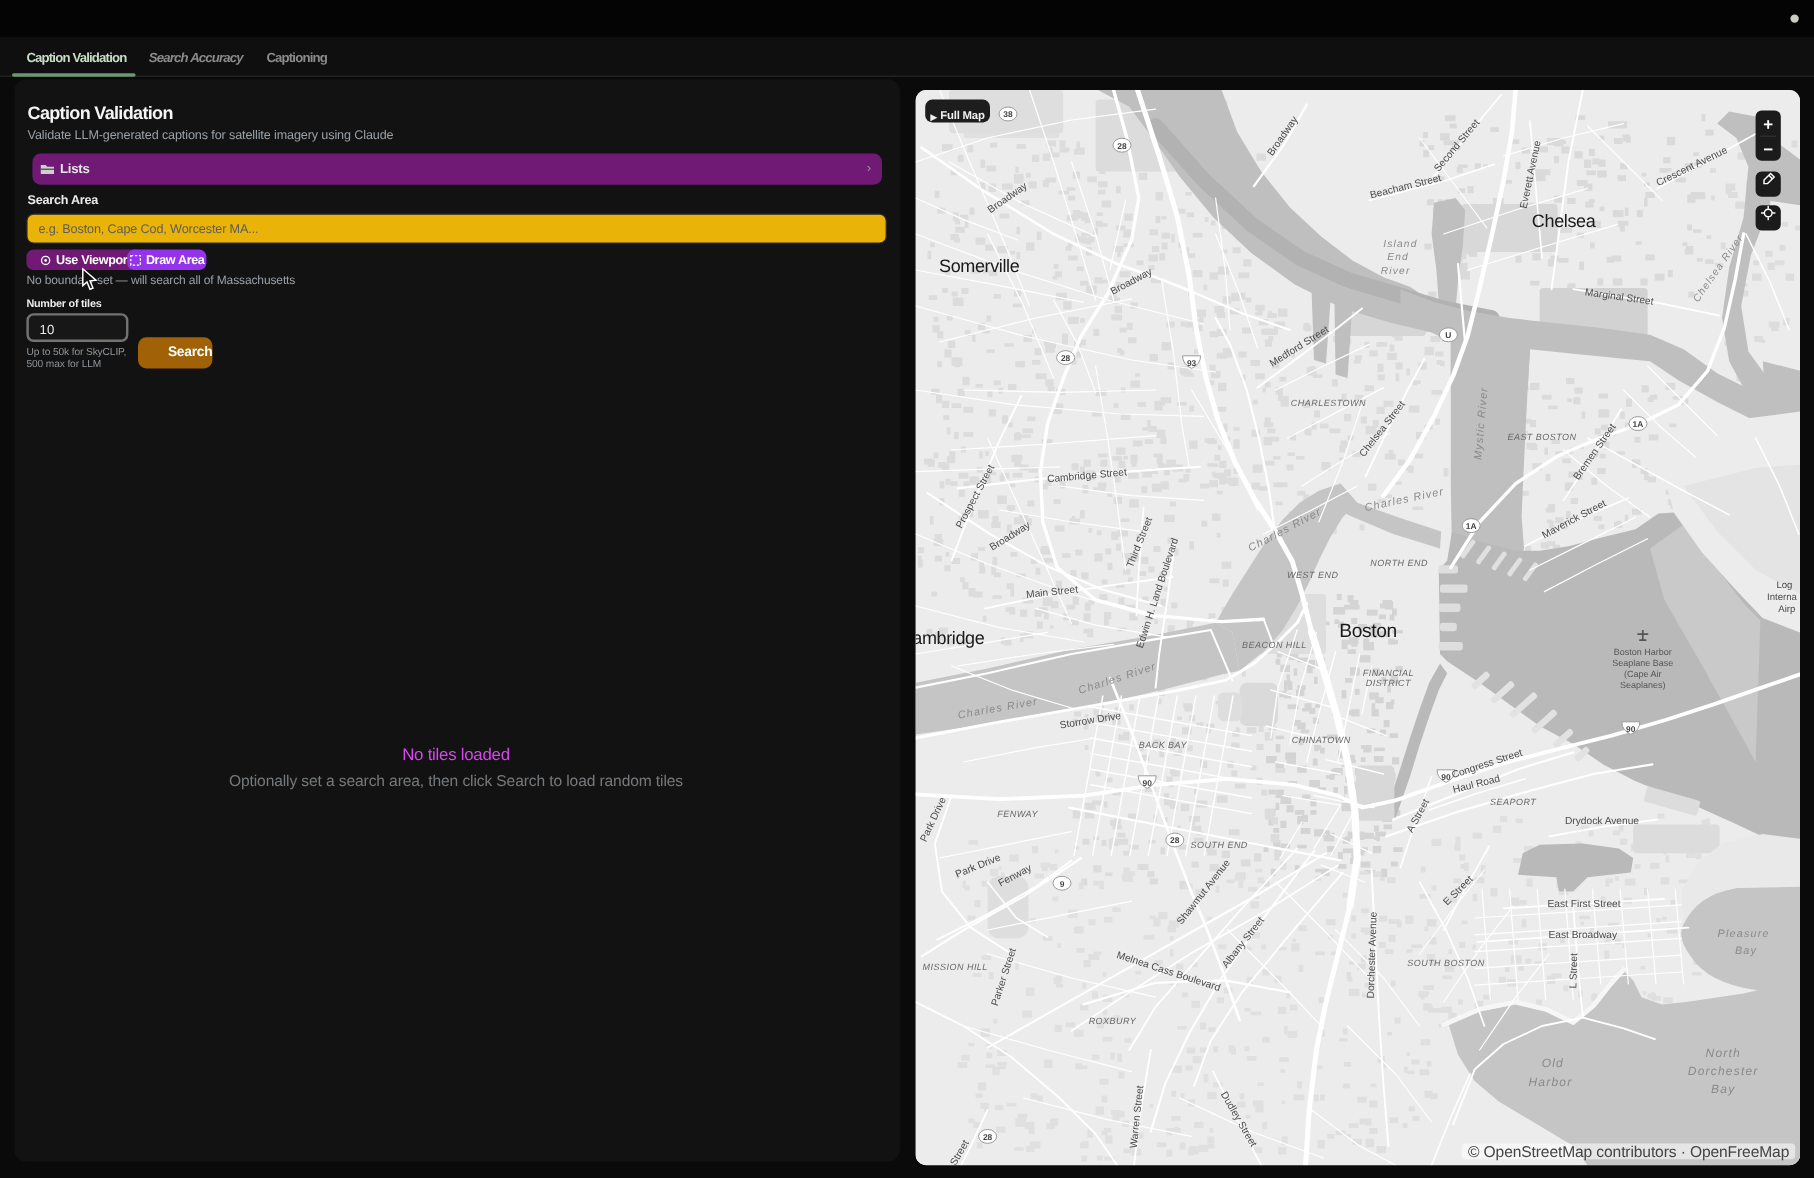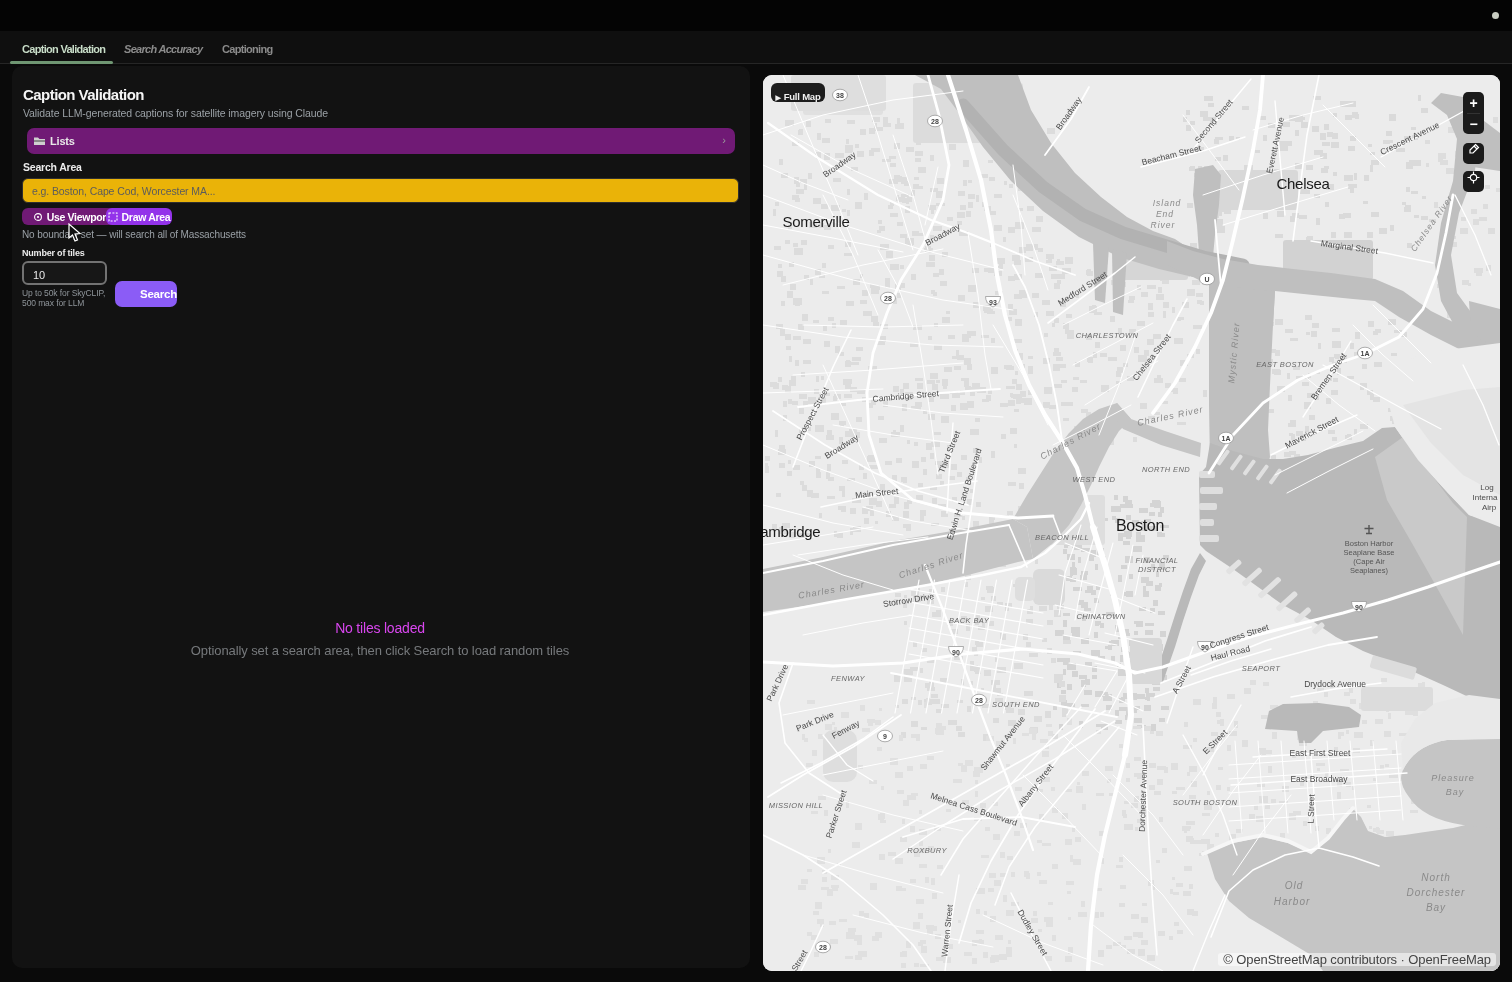--- a/index.html
+++ b/index.html
@@ -30,21 +30,21 @@
   .btn { position:absolute; height:17px; border-radius:6px; color:#fff; font-size:10.5px;
     font-weight:600; letter-spacing:-0.3px; display:flex; align-items:center; justify-content:center; gap:4px; }
   #btn-viewport { left:22px; top:208px; width:98px; background:#701a75; }
   #btn-draw { left:106px; top:208px; width:66px; background:#9333ea; }
   #noboundary { position:absolute; left:22px; top:229px; font-size:10px; color:#9aa0a6; letter-spacing:-0.1px;}
   #numtiles-label { position:absolute; left:22px; top:248px; font-size:9px; font-weight:600; letter-spacing:-0.2px; color:#ececec; }
   #numinput { position:absolute; left:22px; top:261px; width:85px; height:24px;
     background:#171717; border:2px solid #737373; border-radius:6px; }
   #numinput span { position:absolute; left:9px; top:6px; font-size:11px; color:#e8e8e8; }
   #hint { position:absolute; left:22px; top:288px; font-size:8.5px; letter-spacing:-0.15px; color:#8f959a; line-height:10px; letter-spacing:-0.1px;}
-  #btn-search { position:absolute; left:115px; top:281px; width:62px; height:26px; background:#8b5cf6;
+  #btn-search { position:absolute; left:115px; top:281px; width:62px; height:26px; background:#a16207;
     border-radius:7px; color:#fff; font-size:11.5px; font-weight:600; display:flex; align-items:center; justify-content:center; letter-spacing:-0.2px;padding-left:25px;}
   #notiles { position:absolute; left:0px; top:620px; width:760px; text-align:center;
     font-size:14px; color:#d946ef; letter-spacing:-0.2px;}
   #notiles-sub { position:absolute; left:0px; top:643px; width:760px; text-align:center;
     font-size:13px; color:#76797c; letter-spacing:-0.1px;}
   #map { position:absolute; left:763px; top:75px; width:737px; height:896px;
     border-radius:9px; overflow:hidden; background:#ededed; }
   #fullmap { position:absolute; left:8px; top:8px; width:54px; height:19px; background:#1d1d1d;
     border-radius:6px; color:#f0f0f0; font-size:9.5px; font-weight:600; display:flex; align-items:flex-end;
     justify-content:center; gap:3px; letter-spacing:-0.2px; z-index:30;}

